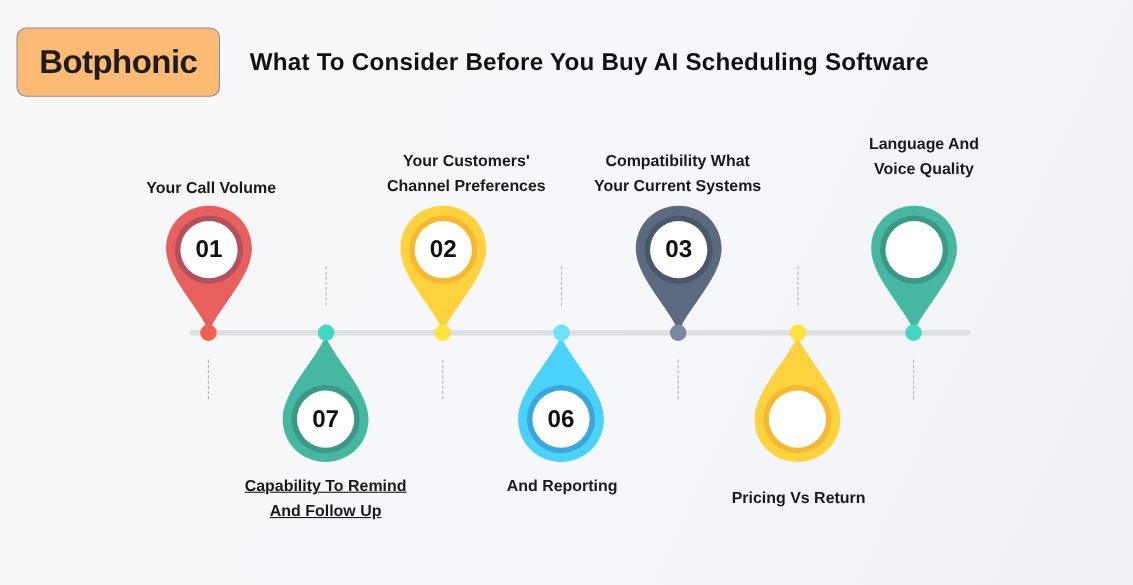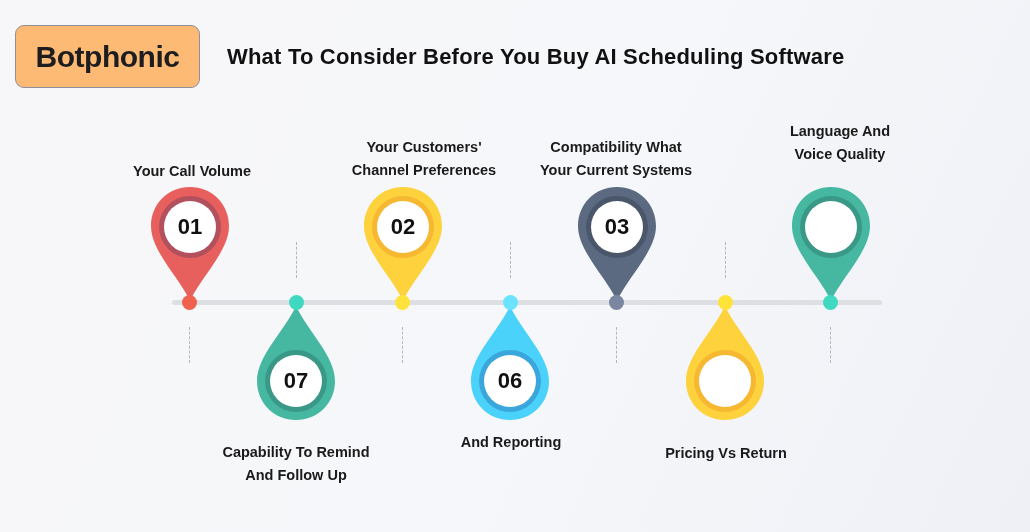--- a/index.html
+++ b/index.html
@@ -90,21 +90,21 @@
 <div class="dash" style="left:296px;top:242px;"></div>
 <div class="pin" style="left:255px;top:304px;">
   <svg width="82" height="118" viewBox="0 0 82 118">
     <path d="M41 2 C52 26 80 52 80 77 C80 99 63 116 41 116 C19 116 2 99 2 77 C2 52 30 26 41 2Z" fill="#46b8a2"></path>
     <circle cx="41" cy="77" r="31" fill="#3a9887"></circle>
     <circle cx="41" cy="77" r="26" fill="#fff"></circle>
   </svg>
   <div class="num" style="left:15px;top:51px;">07</div>
 </div>
 <div class="node" style="left:289px;top:295px;background:#3fd9c1;"></div>
-<div class="label" style="left:296px;top:441px;">
+<div class="label" style="left:296px;top:431px;text-decoration:underline;">
   <div>Capability To Remind</div>
   <div>And Follow Up</div>
 </div>
 
 <div class="dash" style="left:510px;top:242px;"></div>
 <div class="pin" style="left:469px;top:304px;">
   <svg width="82" height="118" viewBox="0 0 82 118">
     <path d="M41 2 C52 26 80 52 80 77 C80 99 63 116 41 116 C19 116 2 99 2 77 C2 52 30 26 41 2Z" fill="#4ad2fb"></path>
     <circle cx="41" cy="77" r="31" fill="#3aa6db"></circle>
     <circle cx="41" cy="77" r="26" fill="#fff"></circle>

